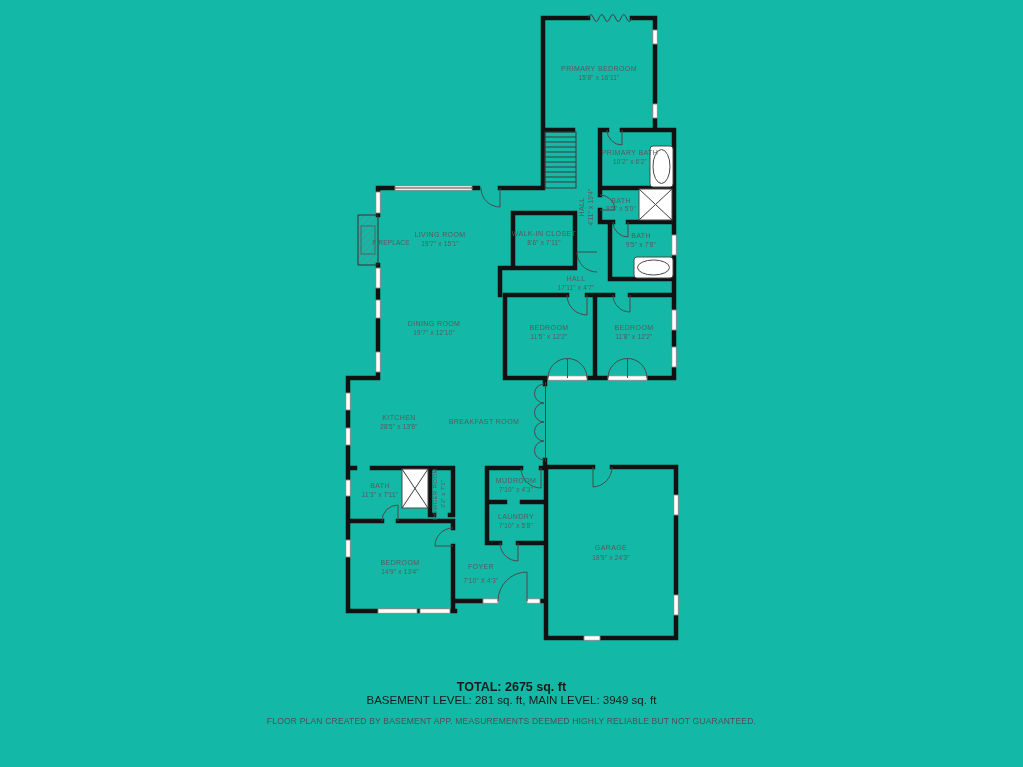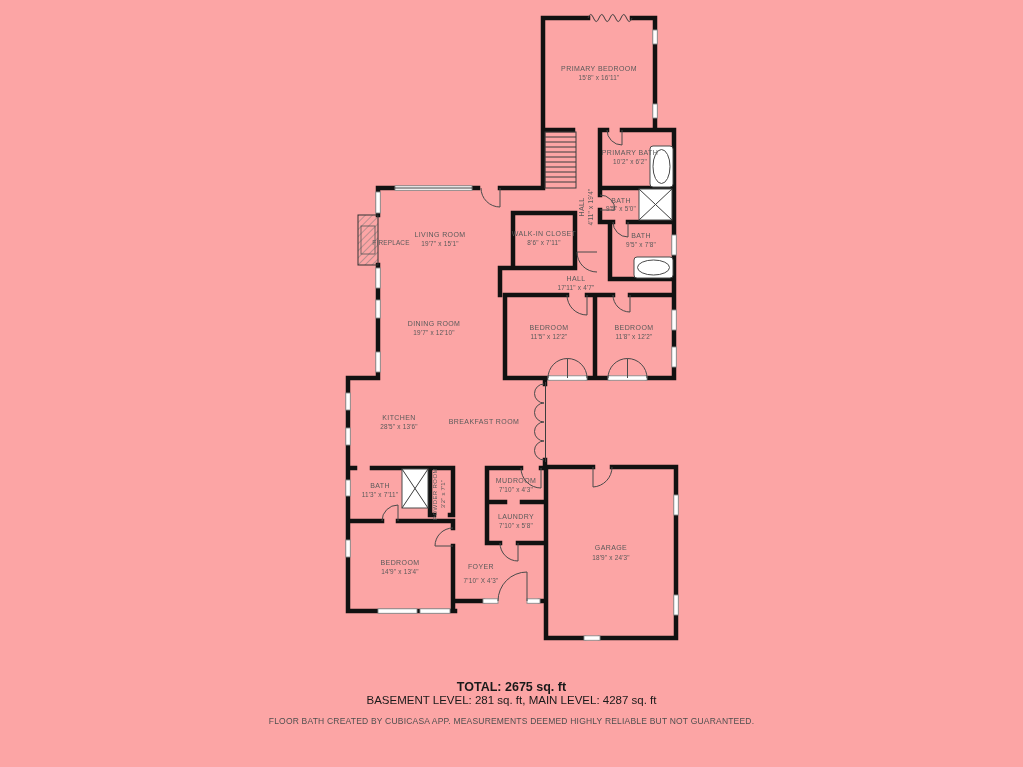--- a/index.html
+++ b/index.html
@@ -1,16 +1,16 @@
 <!DOCTYPE html>
 <html><head>
 <meta charset="utf-8">
 <style>
   html,body{margin:0;padding:0;background:#ffffff;}
-  .page{position:relative;width:1023px;height:767px;background:#fca5a5;overflow:hidden;
+  .page{position:relative;width:1023px;height:767px;background:#14b8a6;overflow:hidden;
         font-family:"Liberation Sans",sans-serif;}
   svg{position:absolute;left:0;top:0;}
   .wall{stroke:#111111;stroke-width:4.5;fill:none;stroke-linecap:square;}
   .thin{stroke:#3d3d3d;stroke-width:1;fill:none;}
   .fixture{stroke:#4a4a4a;stroke-width:1;fill:#ffffff;}
   .win{fill:#ffffff;stroke:#8a8a8a;stroke-width:0.9;}
   .door{stroke:#4a4a4a;stroke-width:1;fill:none;}
   .rm{font-family:"Liberation Sans",sans-serif;font-size:7px;letter-spacing:0.4px;
       fill:#5a5a5a;text-anchor:middle;}
   .dm{font-family:"Liberation Sans",sans-serif;font-size:6.4px;letter-spacing:0.2px;
@@ -212,16 +212,16 @@
 
     <text class="rm" x="481" y="569">FOYER</text>
     <text class="dm" x="481" y="583">7'10" X 4'3"</text>
 
     <text class="rm" x="611" y="550">GARAGE</text>
     <text class="dm" x="611" y="560">18'9" x 24'3"</text>
   </svg>
 
   <div class="summary">
     <div class="total">TOTAL: 2675 sq. ft</div>
-    <div class="line">BASEMENT LEVEL: 281 sq. ft, MAIN LEVEL: 4287 sq. ft</div>
-    <div class="disclaimer">FLOOR BATH CREATED BY CUBICASA APP. MEASUREMENTS DEEMED HIGHLY RELIABLE BUT NOT GUARANTEED.</div>
+    <div class="line">BASEMENT LEVEL: 281 sq. ft, MAIN LEVEL: 3949 sq. ft</div>
+    <div class="disclaimer">FLOOR PLAN CREATED BY BASEMENT APP. MEASUREMENTS DEEMED HIGHLY RELIABLE BUT NOT GUARANTEED.</div>
   </div>
 </div>
 
 </body></html>

